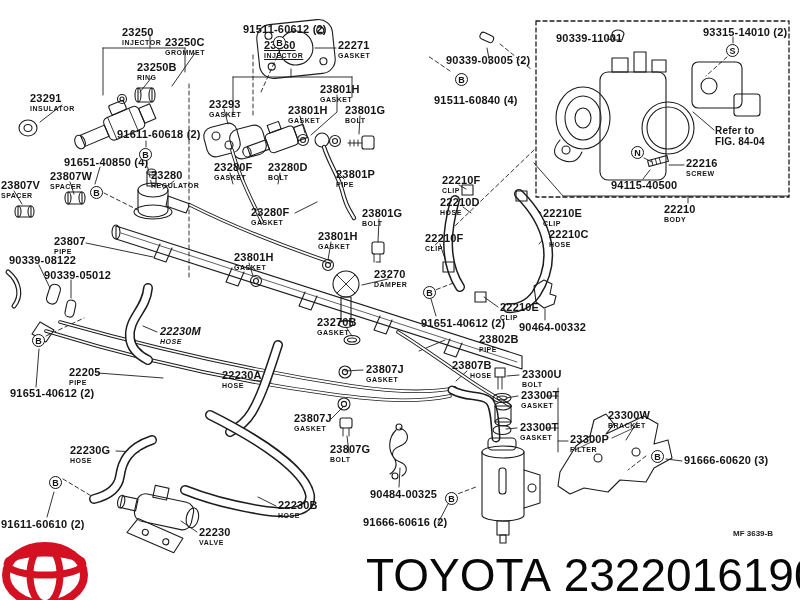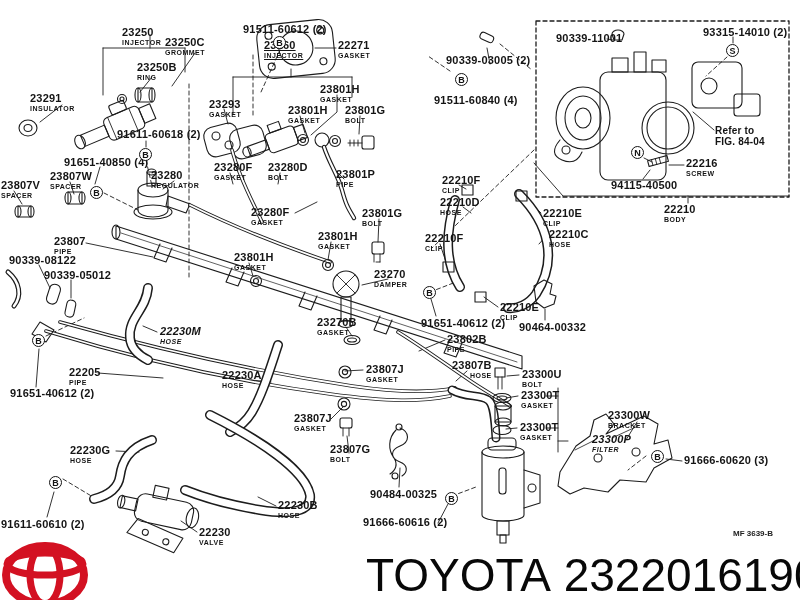--- a/index.html
+++ b/index.html
@@ -461,21 +461,21 @@
         <div class="code">91651-40612 (2)</div>
       </div>
       <div class="lbl part" style="left: 160px; top: 326px; font-style: italic;">
         <div class="code">22230M</div>
         <div class="pname">HOSE</div>
       </div>
       <div class="lbl part" style="left: 317px; top: 317px;">
         <div class="code">23270B</div>
         <div class="pname">GASKET</div>
       </div>
-      <div class="lbl part" style="left: 447px; top: 334px;">
+      <div class="lbl part" style="left: 447px; top: 334px; padding-left: 32px;">
         <div class="code">23802B</div>
         <div class="pname">PIPE</div>
       </div>
       <div class="lbl part" style="left: 69px; top: 367px;">
         <div class="code">22205</div>
         <div class="pname">PIPE</div>
       </div>
       <div class="lbl number" style="left: 10px; top: 388px;">
         <div class="code">91651-40612 (2)</div>
       </div>
@@ -500,21 +500,21 @@
         <div class="pname">GASKET</div>
       </div>
       <div class="lbl part" style="left: 608px; top: 410px;">
         <div class="code">23300W</div>
         <div class="pname">BRACKET</div>
       </div>
       <div class="lbl part" style="left: 520px; top: 422px;">
         <div class="code">23300T</div>
         <div class="pname">GASKET</div>
       </div>
-      <div class="lbl part" style="left: 592px; top: 434px; font-style: italic;">
+      <div class="lbl part" style="left: 570px; top: 434px;">
         <div class="code">23300P</div>
         <div class="pname">FILTER</div>
       </div>
       <div class="lbl part" style="left: 294px; top: 413px;">
         <div class="code">23807J</div>
         <div class="pname">GASKET</div>
       </div>
       <div class="lbl number" style="left: 684px; top: 455px; text-align: right;">
         <div class="code">91666-60620 (3)</div>
       </div>

